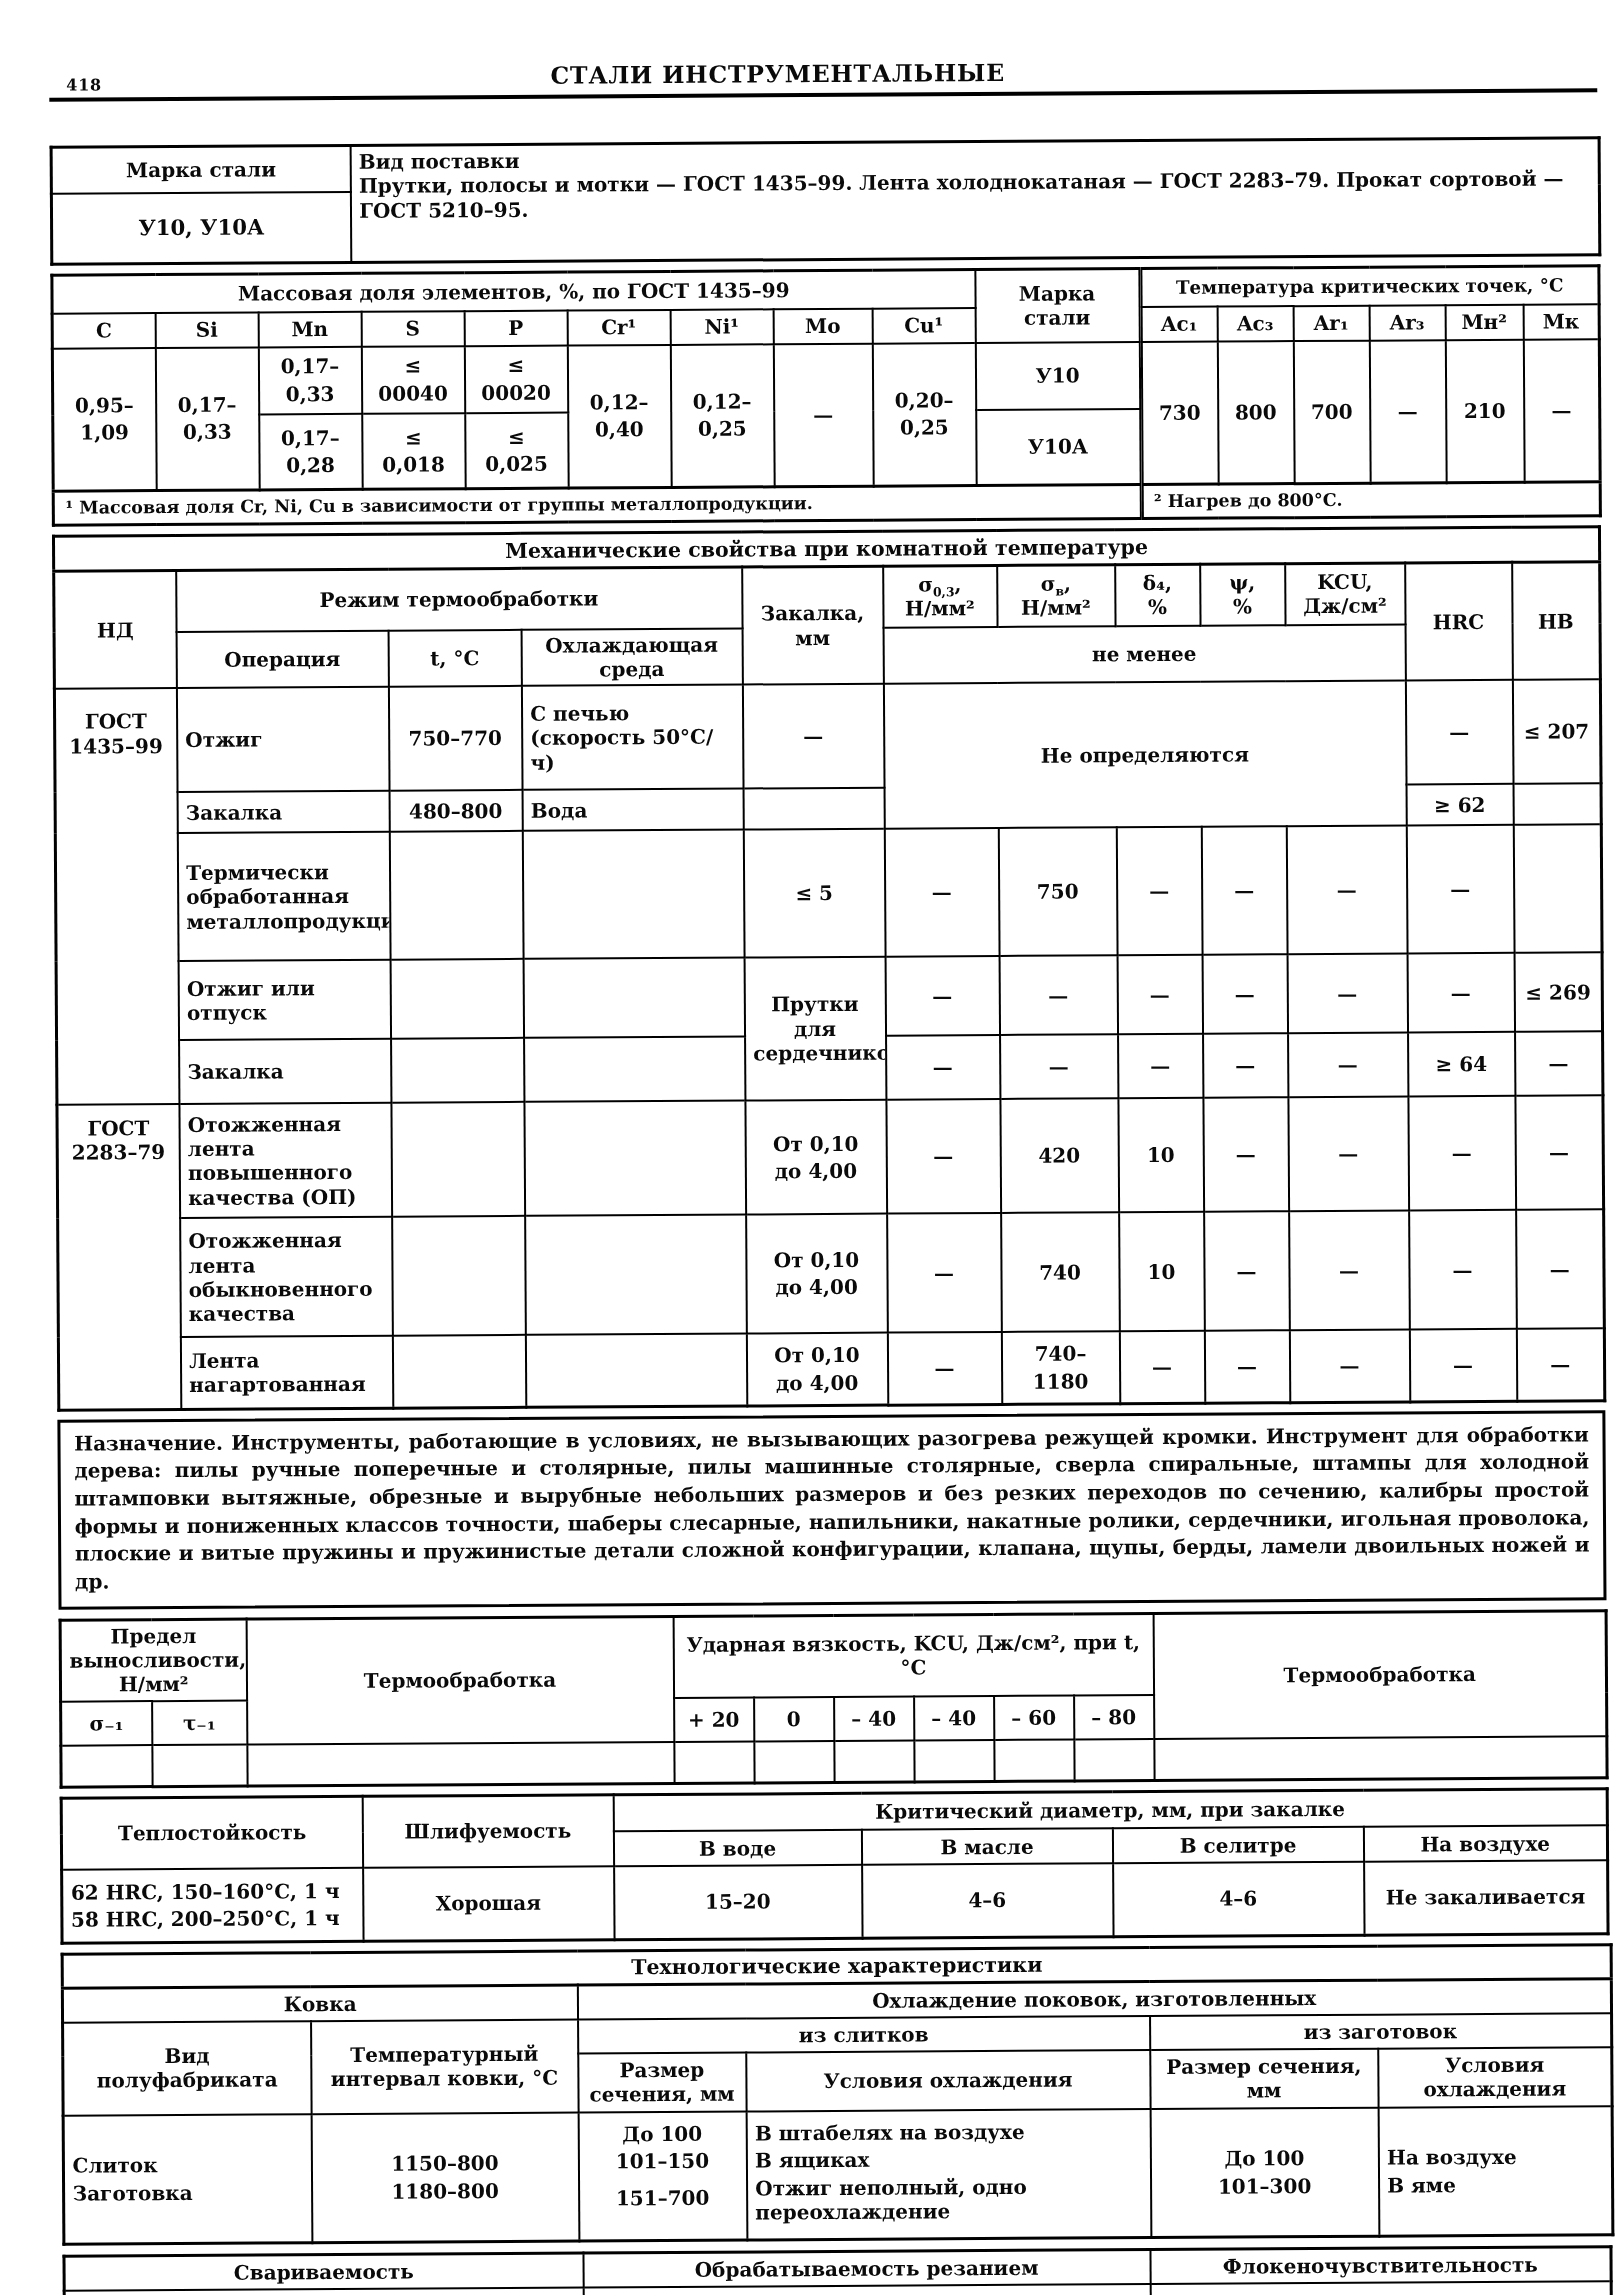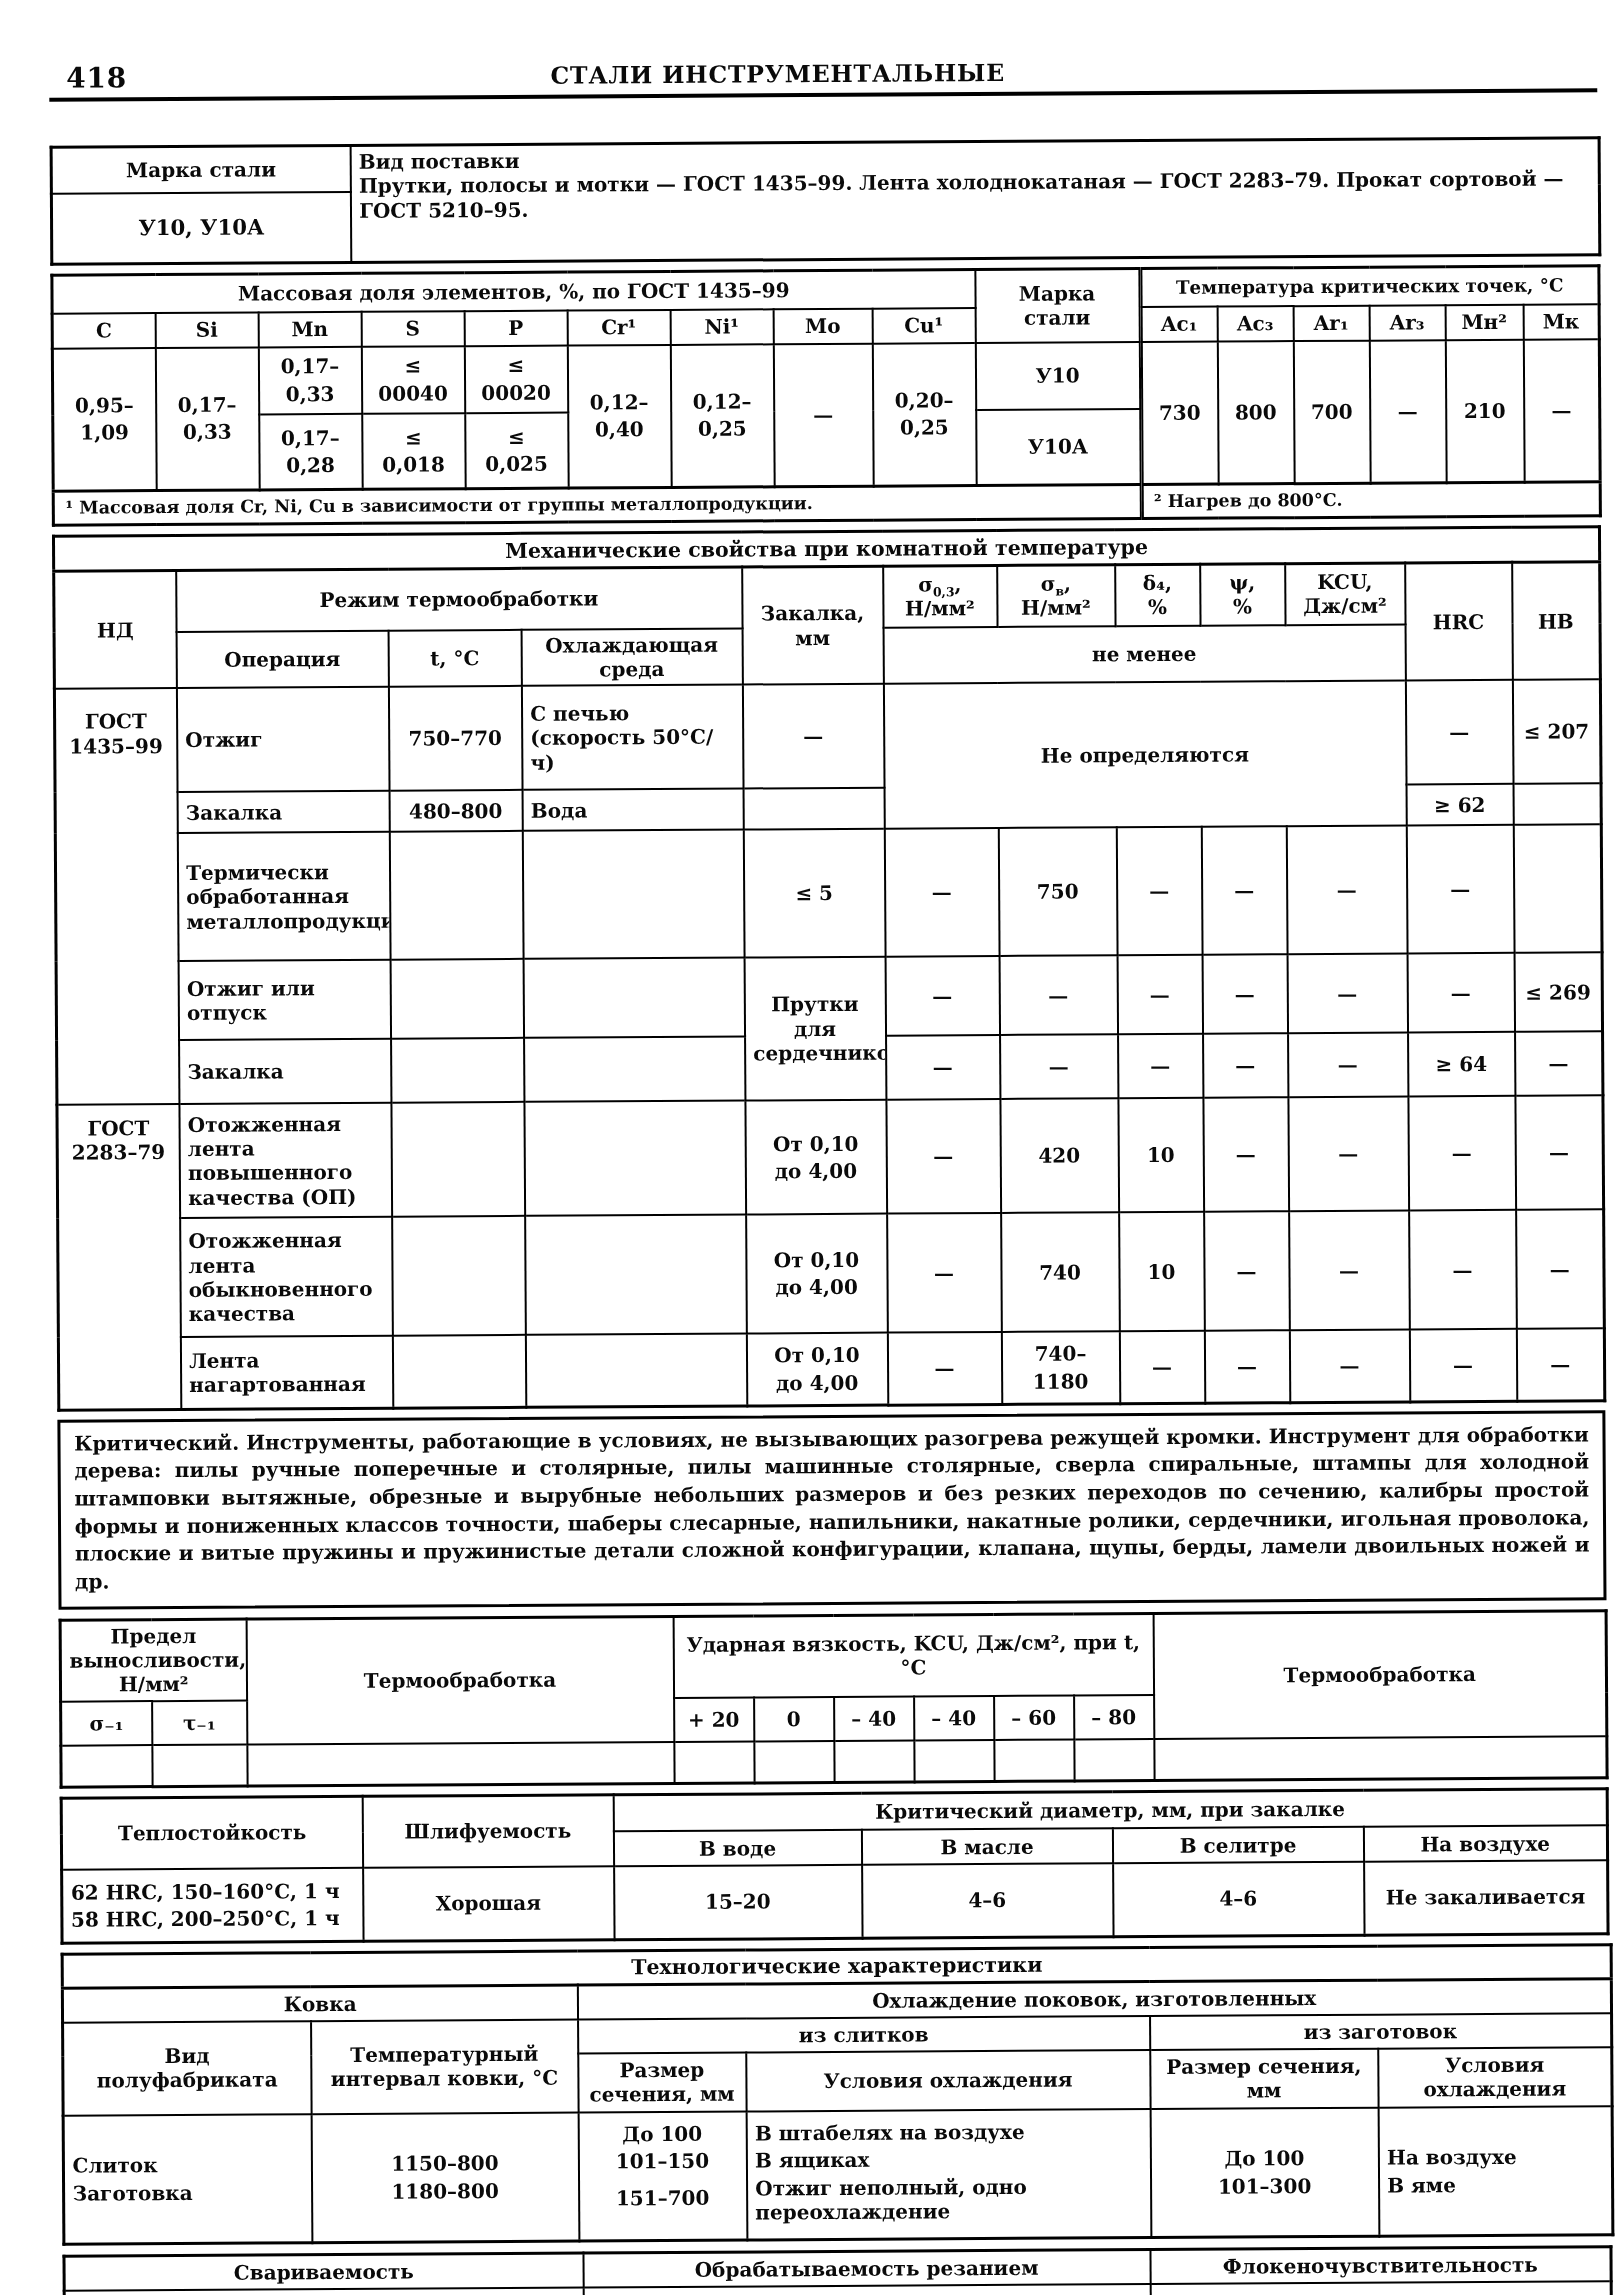--- a/index.html
+++ b/index.html
@@ -4,21 +4,21 @@
 <style>
   html,body{margin:0;padding:0;}
   body{background:#e8e8e4;}
   .page{
     position:relative; width:1622px; height:2295px; background:#ffffff;
     font-family:"DejaVu Serif","DejaVu Sans",serif; color:#0a0a0a; font-weight:700;
     overflow:hidden;
   }
   .sheet{position:absolute; left:49px; top:46px; width:1548px; transform:rotate(-0.35deg); transform-origin:50% 0;}
   .page-head{position:relative; height:47px;}
-  .pageno{position:absolute; left:17px; bottom:3px; font-size:28px; letter-spacing:0.8px;}
+  .pageno{position:absolute; left:17px; bottom:3px; font-size:16px; letter-spacing:0.8px;}
   .ptitle{position:absolute; left:0; right:91px; bottom:4.6px; text-align:center; font-size:23.6px; letter-spacing:0.8px;}
   .rule{height:3.8px; background:#000; margin-bottom:44px;}
   .gap{height:8.4px;}
   table{border-collapse:collapse; table-layout:fixed; width:1548px; background:#fff;}
   table{border:3.8px solid #000;}
   th,td{border:2.3px solid #000; padding:3px 7.6px; text-align:center; vertical-align:middle;
         font-size:20px; line-height:1.22; font-weight:700; overflow:hidden;}
   .lft{text-align:left;}
   .top{vertical-align:top;}
   .ttl{border-bottom:3px solid #000; font-size:20.6px;}
@@ -350,21 +350,21 @@
         <td>—</td>
         <td>—</td>
         <td>—</td>
       </tr>
     </tbody>
       </table>
 
     <div class="gap"></div>
 
     <div class="purpose-box">
-      <span>Критический.</span>
+      <span>Назначение.</span>
       <span>Инструменты, работающие в условиях, не вызывающих разогрева режущей кромки. Инструмент для обработки дерева: пилы ручные поперечные и столярные, пилы машинные столярные, сверла спиральные, штампы для холодной штамповки вытяжные, обрезные и вырубные небольших размеров и без резких переходов по сечению, калибры простой формы и пониженных классов точности, шаберы слесарные, напильники, накатные ролики, сердечники, игольная проволока, плоские и витые пружины и пружинистые детали сложной конфигурации, клапана, щупы, берды, ламели двоильных ножей и др.</span>
     </div>
 
     <div class="gap"></div>
 
     <table>
       <colgroup>
         <col style="width:91px">
           <col style="width:95px">
           <col style="width:427px">

